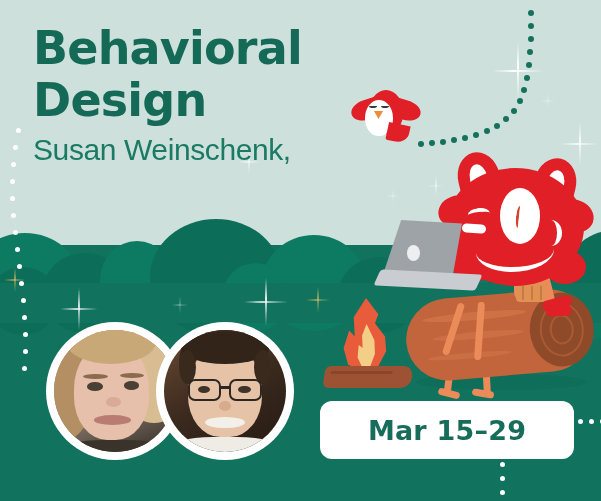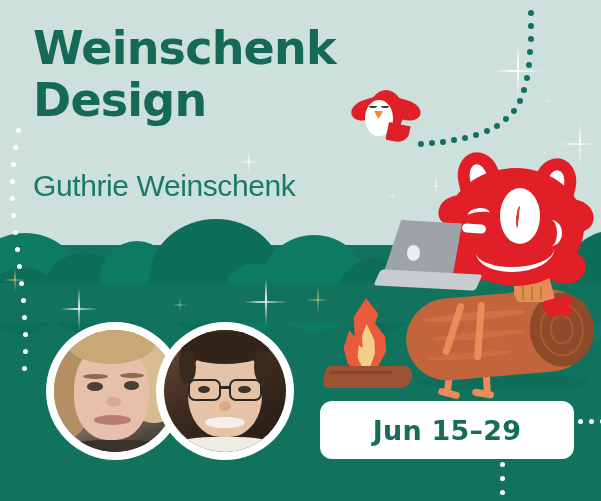--- a/index.html
+++ b/index.html
@@ -320,25 +320,24 @@
     <div class="f" style="left:142px;top:68px;width:22px;height:26px;border-right:5px solid #ffffff;border-radius:0 50% 50% 0;z-index:11;"></div>
 
     <div class="laptop">
       <div class="lid"></div>
       <div class="base"></div>
     </div>
   </div>
 
   <div class="textblock">
     <h1 class="title">
-      <span>Weinschenk Design</span><br>
+      <span>Behavioral Design</span><br>
     </h1>
     <p class="subtitle">
-      <br>
-      <span>Guthrie Weinschenk</span>
+      <span>Susan Weinschenk,</span><br>
     </p>
   </div>
 
   <div class="avatars">
 
     <div class="av av1">
       <div class="inner">
         <div class="ph">
           <div class="bg" style="background:linear-gradient(160deg,#c9b9a6 0%,#8d7f70 55%,#2e2722 100%);"></div>
           <div class="hair" style="left:-6%;top:-16%;width:112%;height:86%;background:#c7a577;"></div>
@@ -374,16 +373,16 @@
           <div class="nose" style="left:45%;top:58%;width:10%;height:8%;background:#d8ab8d;"></div>
           <div class="mouth" style="left:34%;top:71%;width:32%;height:9%;background:#f3f0ea;"></div>
           <div class="shirt" style="left:2%;top:88%;width:96%;height:26%;background:#efece6;"></div>
         </div>
       </div>
     </div>
 
   </div>
 
   <div class="badge">
-    <span>Jun 15–29</span>
+    <span>Mar 15–29</span>
   </div>
 
 </div>
 
 </body></html>

